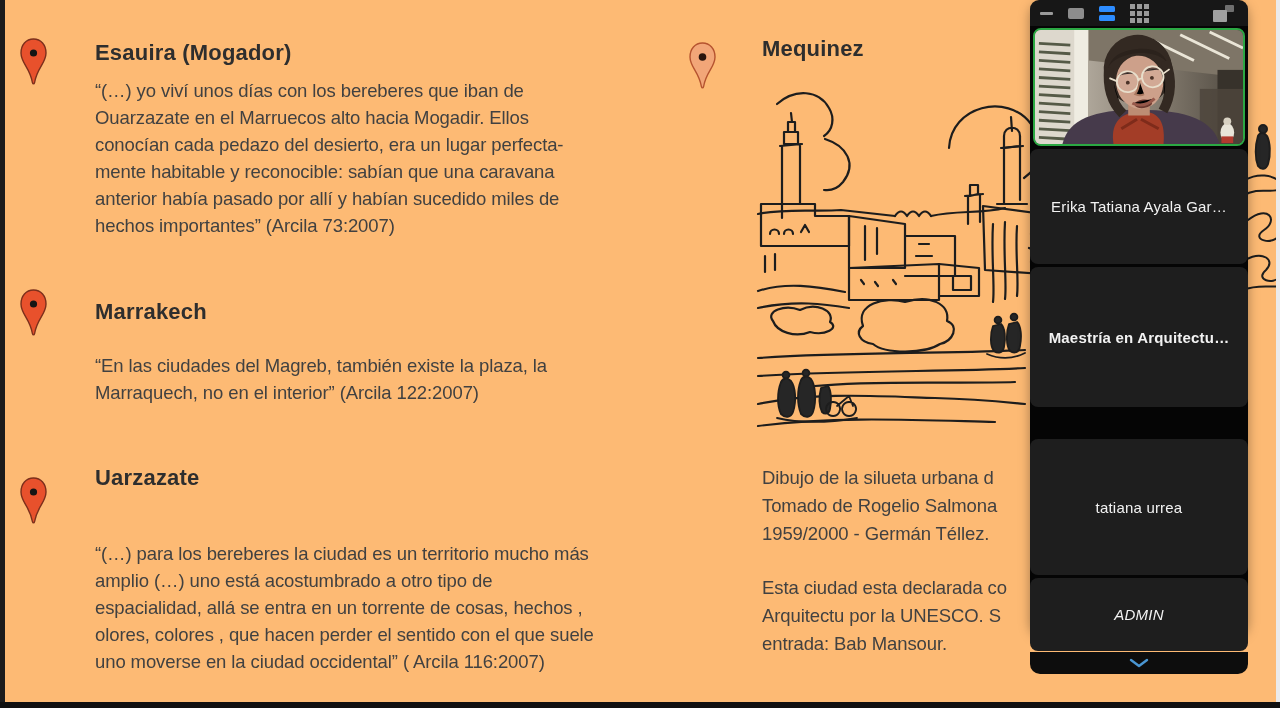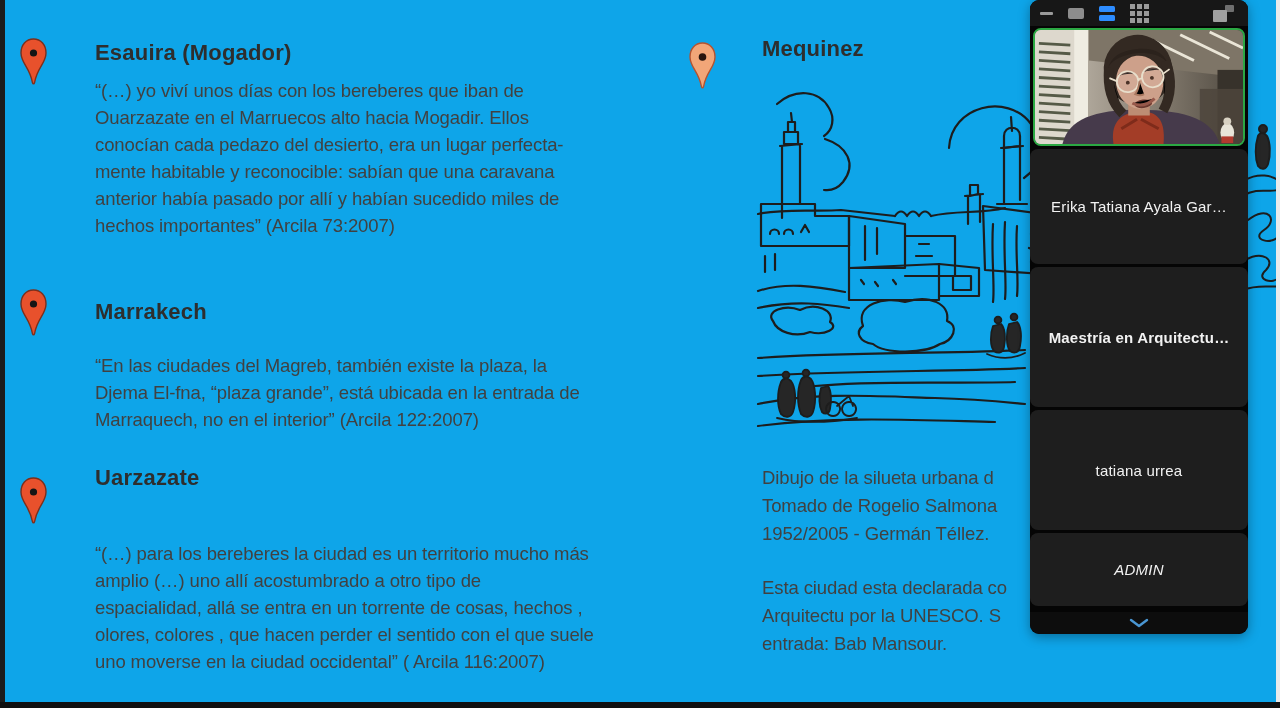--- a/index.html
+++ b/index.html
@@ -1,58 +1,58 @@
 <!DOCTYPE html>
 <html><head>
 <meta charset="utf-8">
 <style>
   * { margin:0; padding:0; box-sizing:border-box; }
   html,body { width:1280px; height:708px; overflow:hidden; background:#fdfdfd;
               font-family:"Liberation Sans", sans-serif; }
-  .stage { position:relative; width:1280px; height:708px; background:#0ea5e9; }
+  .stage { position:relative; width:1280px; height:708px; background:#fdba74; }
 
   
   .edge-left   { position:absolute; left:0; top:0; width:5px; height:708px; background:#1c1c1c; z-index:2; }
   .edge-bottom { position:absolute; left:0; top:702px; width:1280px; height:6px; background:#101010; z-index:6; }
   .edge-right  { position:absolute; left:1276px; top:0; width:4px; height:708px; background:#ebebeb; z-index:2; }
 
   
   .sec-title { position:absolute; font-size:22px; font-weight:bold; color:#2e2e2e; letter-spacing:.2px; z-index:1; }
   .quote-block { position:absolute; z-index:1; }
   .quote-line { font-size:18.5px; line-height:27px; color:#414141; letter-spacing:-.1px; white-space:nowrap; }
   .cap-block .quote-line { line-height:28px; }
 
   .pin { position:absolute; width:29px; height:50px; z-index:1; }
 
   .sketch { position:absolute; left:753px; top:84px; width:527px; height:368px; z-index:1; }
 
   
   .sidebar { position:absolute; left:1030px; top:0; width:218px; height:634px; z-index:5;
-             box-shadow:0 3px 12px rgba(0,0,0,.35); border-radius:9px; background:#050505;
+             box-shadow:0 3px 12px rgba(0,0,0,.35); border-radius:14px; background:#050505;
              display:flex; flex-direction:column; }
   .vtoolbar { height:26px; background:#171717; border-radius:9px 9px 0 0;
               display:flex; align-items:center; padding:0 10px; gap:15px; flex:0 0 auto; }
   .icon-min { width:13px; height:3px; background:#9a9a9a; border-radius:1px; }
   .icon-speaker { width:16px; height:11px; background:#8d8d8d; border-radius:2px; }
   .icon-thumb { display:flex; flex-direction:column; gap:3px; }
   .icon-thumb span { display:block; width:16px; height:6px; background:#2D8CFF; border-radius:1.5px; }
   .icon-grid { display:grid; grid-template-columns:repeat(3,5px); grid-template-rows:repeat(3,5px); gap:2px; }
   .icon-grid i { background:#9a9a9a; display:block; }
   .icon-exit { position:relative; width:21px; height:17px; margin-left:auto; margin-right:4px; }
   .icon-exit .big { position:absolute; left:0; bottom:0; width:14px; height:12px; background:#a0a0a0; border-radius:1px; }
   .icon-exit .small { position:absolute; right:0; top:0; width:9px; height:7px; background:#6f6f6f; border-radius:1px; }
 
   .video-tile { margin:2px 3px; height:118px; border:2px solid #2BA843; border-radius:8px;
                 overflow:hidden; background:#555; flex:0 0 auto; }
   .video-tile svg { display:block; width:100%; height:100%; }
 
   .tiles { display:flex; flex-direction:column; gap:3px; padding:1px 0; flex:1 1 auto; }
   .ptile { background:#1e1e1e; border-radius:8px; display:flex; align-items:center; justify-content:center; }
   .ptile .pname { color:#f2f2f2; font-size:15px; letter-spacing:.2px; }
-  .t1 { height:115px; } .t2 { height:140px;font-weight:bold; } .t3 { height:120px; } .t4 { height:73px;font-style:italic; }
+  .t1 { height:115px; } .t2 { height:140px;font-weight:bold; } .t3 { height:136px;margin-top:29px; } .t4 { height:73px;font-style:italic; }
 
   .chevbar { height:22px; background:#0d0d0d; border-radius:0 0 10px 10px;
              display:flex; align-items:center; justify-content:center; flex:0 0 auto; }
 </style>
 </head>
 <body>
 
 <div class="stage">
 
   <div class="edge-left"></div>
@@ -73,32 +73,31 @@
     <div class="quote-line">hechos importantes” (Arcila 73:2007)</div>
   </div>
 
   <svg class="pin" style="left:19px; top:288px;" viewBox="0 0 29 50">
     <path d="M14.5 2 C7 2 2 8 2 16 C2 26 11 31 13.4 45.5 C13.9 47.3 15.1 47.3 15.6 45.5 C18 31 27 26 27 16 C27 8 22 2 14.5 2 Z" fill="#E8512C" stroke="#7c2f1c" stroke-width="1.4"></path>
     <circle cx="14.5" cy="16" r="3.6" fill="#151515"></circle>
   </svg>
   <div class="sec-title" style="left:95px; top:299px;">Marrakech</div>
   <div class="quote-block" style="left:95px; top:352px;">
     <div class="quote-line">“En las ciudades del Magreb, también existe la plaza, la</div>
-    <div class="quote-line">Djema El-fna, “plaza grande”, está ubicada en la entrada de</div>
     <div class="quote-line">Marraquech, no en el interior” (Arcila 122:2007)</div>
   </div>
 
   <svg class="pin" style="left:19px; top:476px;" viewBox="0 0 29 50">
     <path d="M14.5 2 C7 2 2 8 2 16 C2 26 11 31 13.4 45.5 C13.9 47.3 15.1 47.3 15.6 45.5 C18 31 27 26 27 16 C27 8 22 2 14.5 2 Z" fill="#E8512C" stroke="#7c2f1c" stroke-width="1.4"></path>
     <circle cx="14.5" cy="16" r="3.6" fill="#151515"></circle>
   </svg>
   <div class="sec-title" style="left:95px; top:465px;">Uarzazate</div>
   <div class="quote-block" style="left:95px; top:540px;">
     <div class="quote-line">“(…) para los bereberes la ciudad es un territorio mucho más</div>
-    <div class="quote-line">amplio (…) uno allí acostumbrado a otro tipo de</div>
+    <div class="quote-line">amplio (…) uno está acostumbrado a otro tipo de</div>
     <div class="quote-line">espacialidad, allá se entra en un torrente de cosas, hechos ,</div>
     <div class="quote-line">olores, colores , que hacen perder el sentido con el que suele</div>
     <div class="quote-line">uno moverse en la ciudad occidental” ( Arcila 116:2007)</div>
   </div>
 
   <svg class="pin" style="left:688px; top:41px;" viewBox="0 0 29 50">
     <path d="M14.5 2 C7 2 2 8 2 16 C2 26 11 31 13.4 45.5 C13.9 47.3 15.1 47.3 15.6 45.5 C18 31 27 26 27 16 C27 8 22 2 14.5 2 Z" fill="#F2A678" stroke="#b5532f" stroke-width="1.4"></path>
     <circle cx="14.5" cy="16" r="3.8" fill="#2a150e"></circle>
   </svg>
   <div class="sec-title" style="left:762px; top:36px;">Mequinez</div>
@@ -173,21 +172,21 @@
       <path d="M492 96 C506 88 519 92 525 96 M490 112 C505 102 520 110 526 105"></path>
       <path d="M495 136 C515 120 526 136 511 146 C496 156 521 162 526 151"></path>
       <path d="M492 176 C510 166 523 176 513 186 C501 196 521 201 526 193"></path>
       <path d="M490 206 C505 200 518 204 526 202"></path>
     </g>
   </svg>
 
   <div class="quote-block cap-block" style="left:762px; top:464px;">
     <div class="quote-line">Dibujo de la silueta urbana d</div>
     <div class="quote-line">Tomado de Rogelio Salmona</div>
-    <div class="quote-line">1952/2005 - Germán Téllez.</div>
+    <div class="quote-line">1959/2000 - Germán Téllez.</div>
   </div>
   <div class="quote-block cap-block" style="left:762px; top:574px;">
     <div class="quote-line">Esta ciudad esta declarada co</div>
     <div class="quote-line">Arquitectu por la UNESCO. S</div>
     <div class="quote-line">entrada: Bab Mansour.</div>
   </div>
 
   <div class="sidebar">
 
     <div class="vtoolbar">

